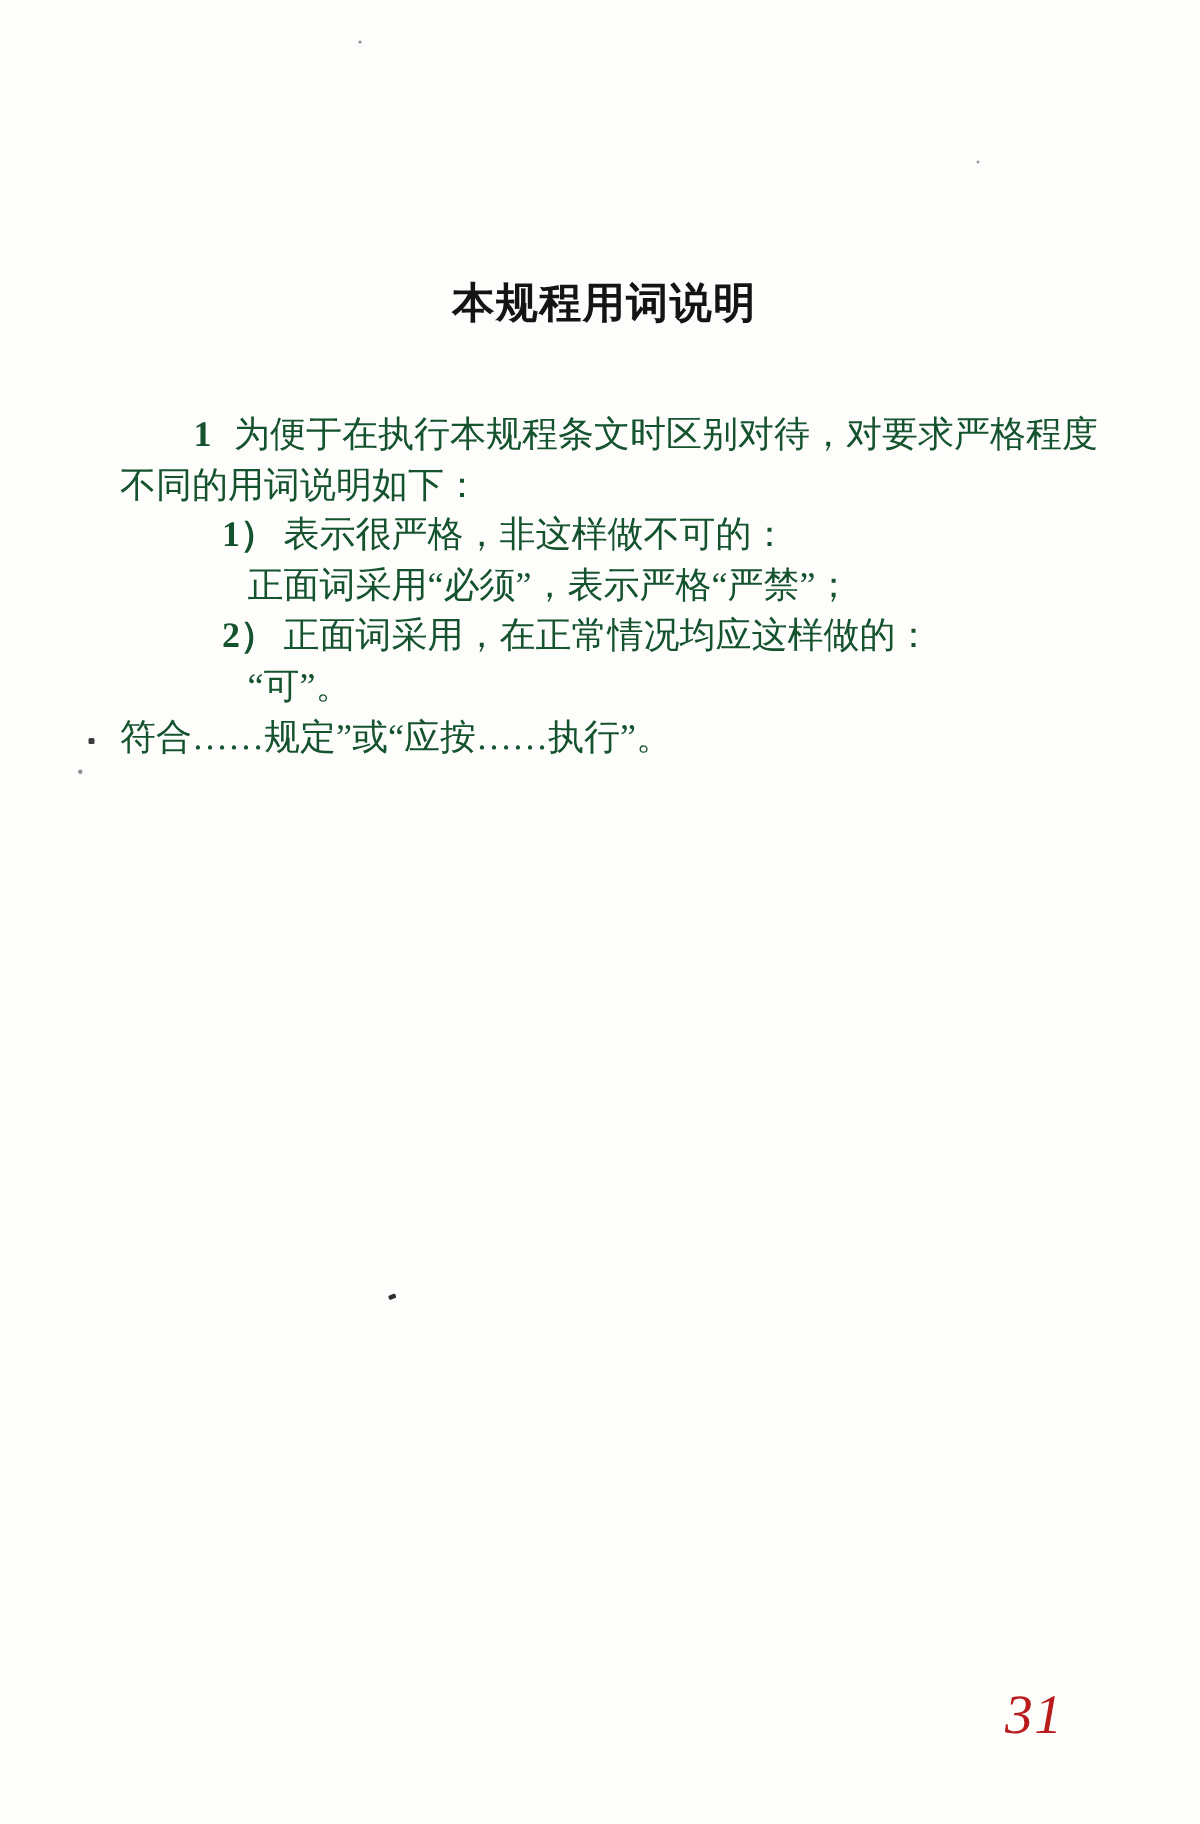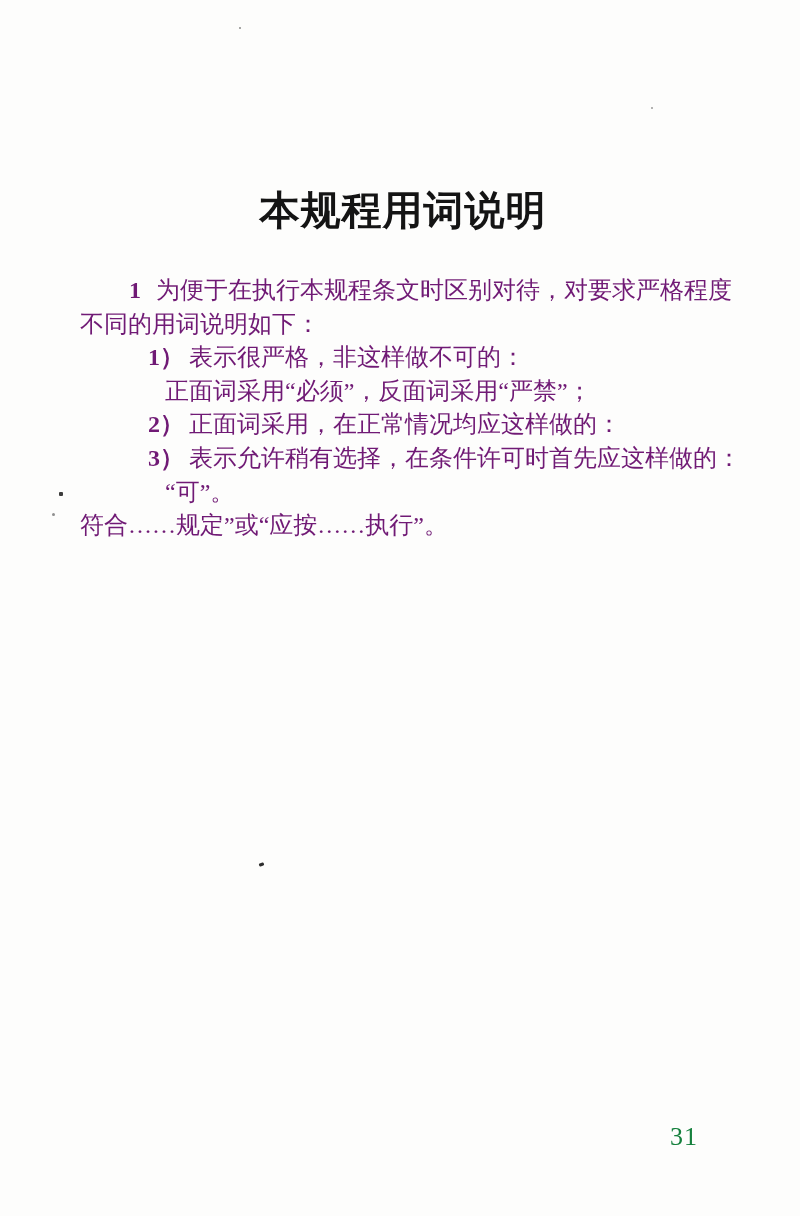--- a/index.html
+++ b/index.html
@@ -13,75 +13,75 @@
     width:800px;height:1216px;
     background:#fdfdfc;
     overflow:hidden;
     color:#161616;
   }
   .title{
     position:absolute;
     top:183px;left:6px;right:0;
     margin:0;
     text-align:center;
-    font-size:40px;
+    font-size:28px;
     font-weight:600;
     letter-spacing:1px;
     color:#141414;
     font-family:"Liberation Serif","DejaVu Serif",serif;
   }
   .content{
     position:absolute;
     top:274px;left:80px;
     width:660px;
     font-size:24px;
     line-height:33.6px;
-    color:#701a75;
+    color:#14532d;
   }
   .line{white-space:nowrap;}
   .indent-para{padding-left:49px;}
   .indent-flush{padding-left:0;}
   .indent-item{padding-left:68px;}
   .indent-cont{padding-left:85px;}
   .num{font-weight:700;}
   .indent-para .num{margin-right:15px;}
   .indent-item .num{margin-right:5px;}
   .num:empty{display:none;}
   .pagenum{
     position:absolute;
     left:670px;top:1122px;
-    font-size:26px;
+    font-size:37px;
+    font-style:italic;
     letter-spacing:1px;
-    color:#15803d;
+    color:#b91c1c;
   }
   .speck{
     position:absolute;
     border-radius:50%;
   }
 </style>
 </head>
 <body>
 
 <div class="page">
 
   <h1 class="title">本规程用词说明</h1>
 
   <div class="content" id="content">
     <div class="line indent-para"><span class="num">1</span><span class="txt">为便于在执行本规程条文时区别对待，对要求严格程度</span></div>
 
     <div class="line indent-flush"><span class="txt">不同的用词说明如下：</span></div>
 
     <div class="line indent-item"><span class="num">1）</span><span class="txt">表示很严格，非这样做不可的：</span></div>
 
-    <div class="line indent-cont"><span class="txt">正面词采用“必须”，反面词采用“严禁”；</span></div>
+    <div class="line indent-cont"><span class="txt">正面词采用“必须”，表示严格“严禁”；</span></div>
 
     <div class="line indent-item"><span class="num">2）</span><span class="txt">正面词采用，在正常情况均应这样做的：</span></div>
 
 
-    <div class="line indent-item"><span class="num">3）</span><span class="txt">表示允许稍有选择，在条件许可时首先应这样做的：</span></div>
 
 
 
     <div class="line indent-cont"><span class="txt">“可”。</span></div>
 
 
     <div class="line indent-flush"><span class="txt">符合……规定”或“应按……执行”。</span></div>
   </div>
 
   <div class="speck" style="left:239px;top:27px;width:2px;height:2px;background:#8a8a8a;"></div>

